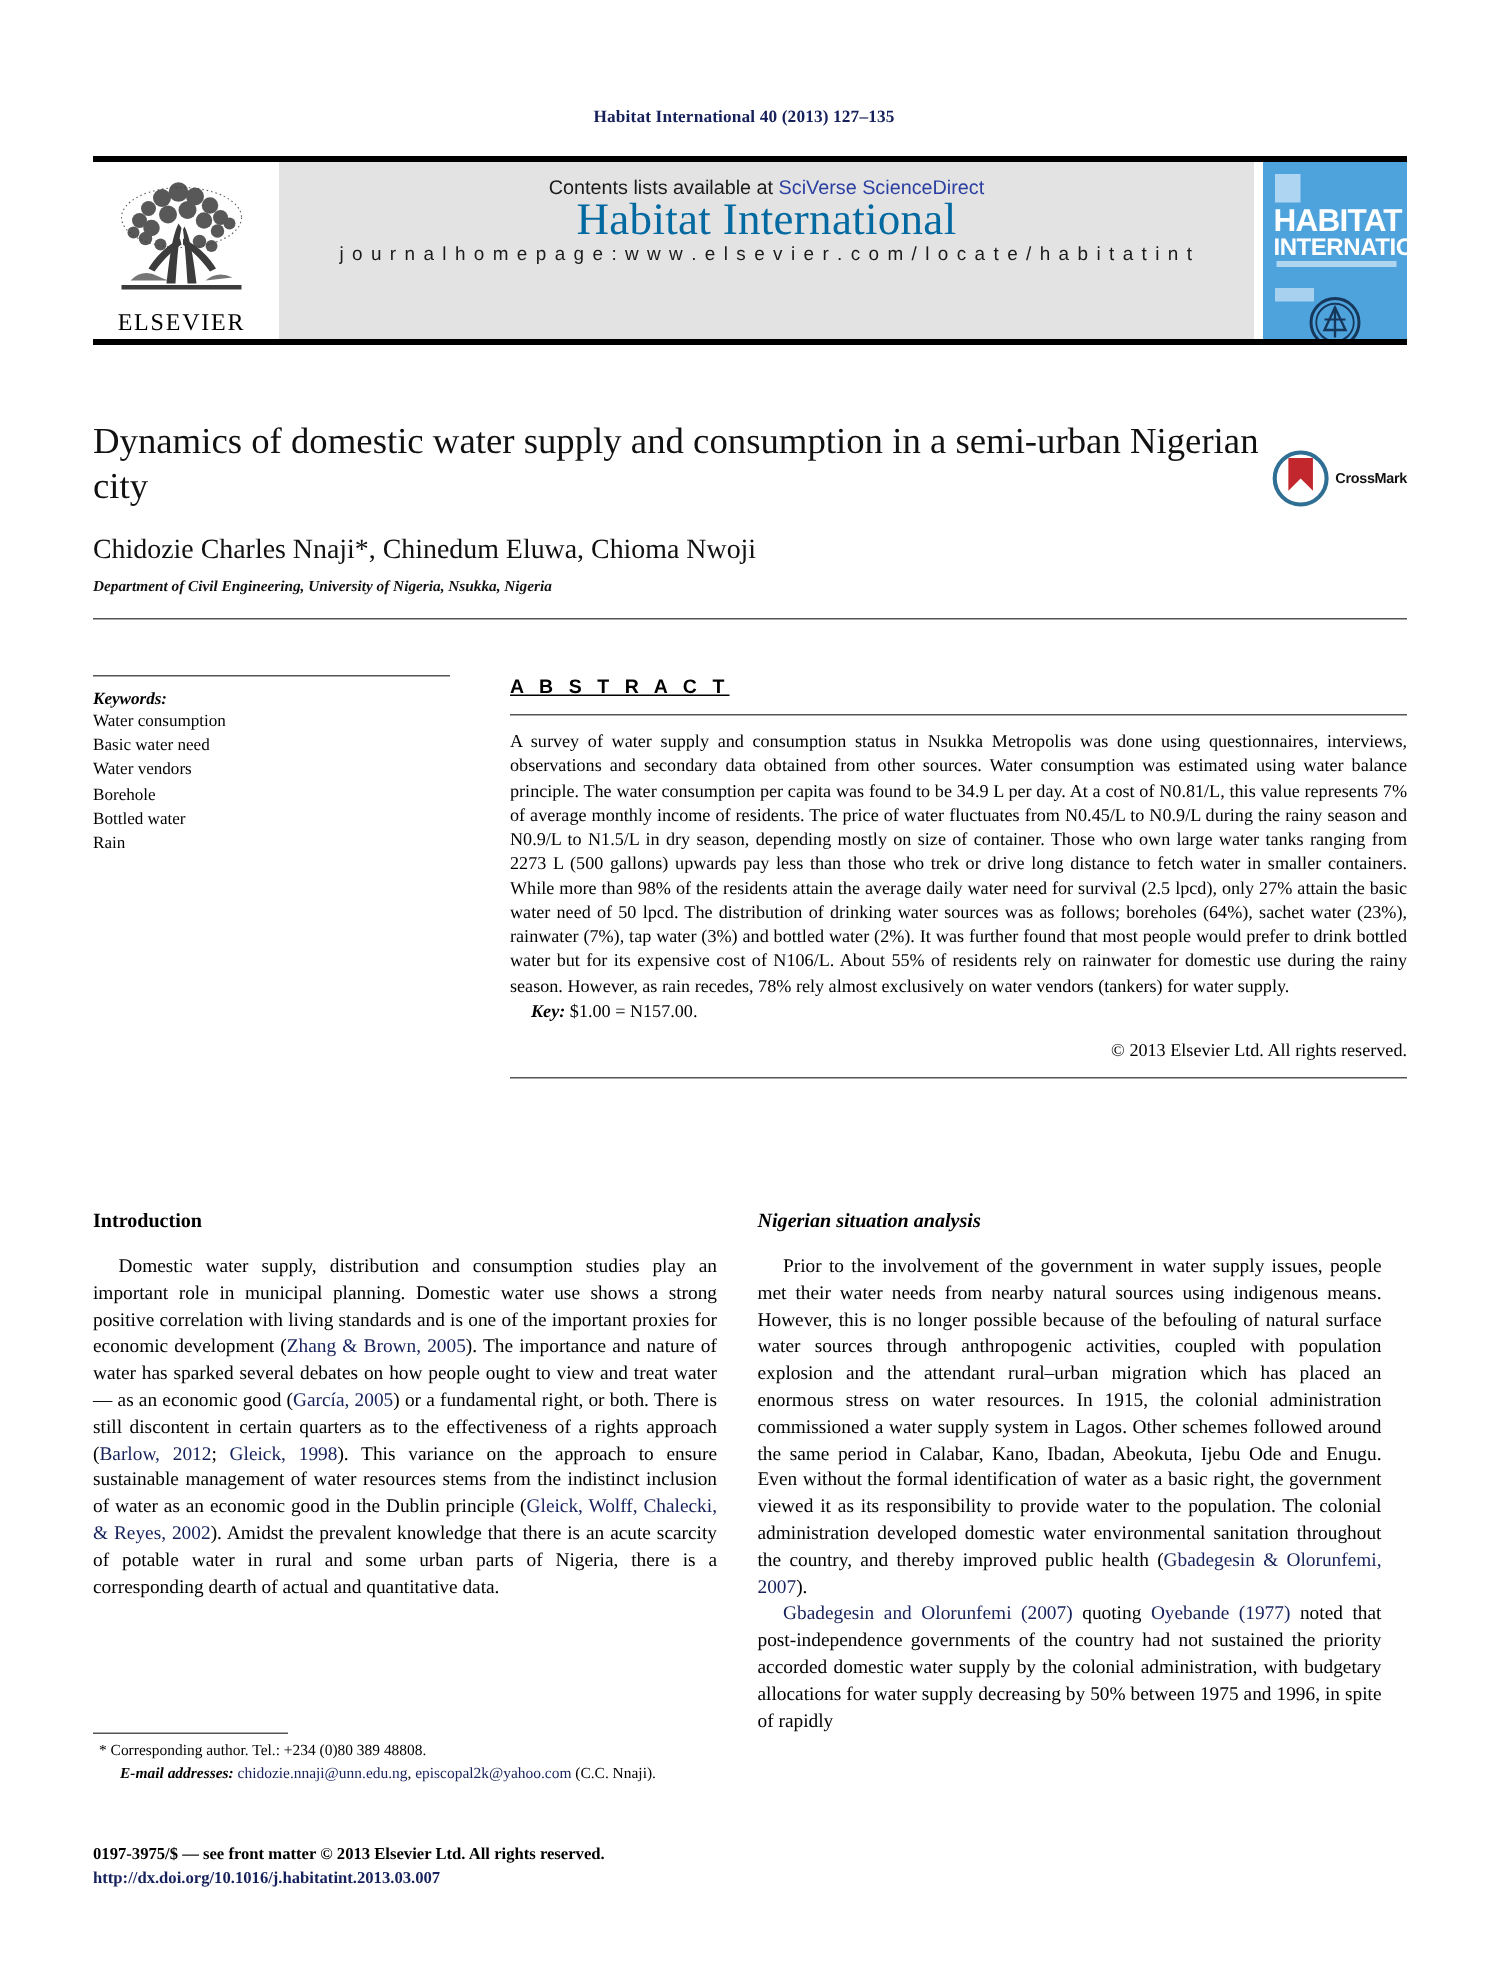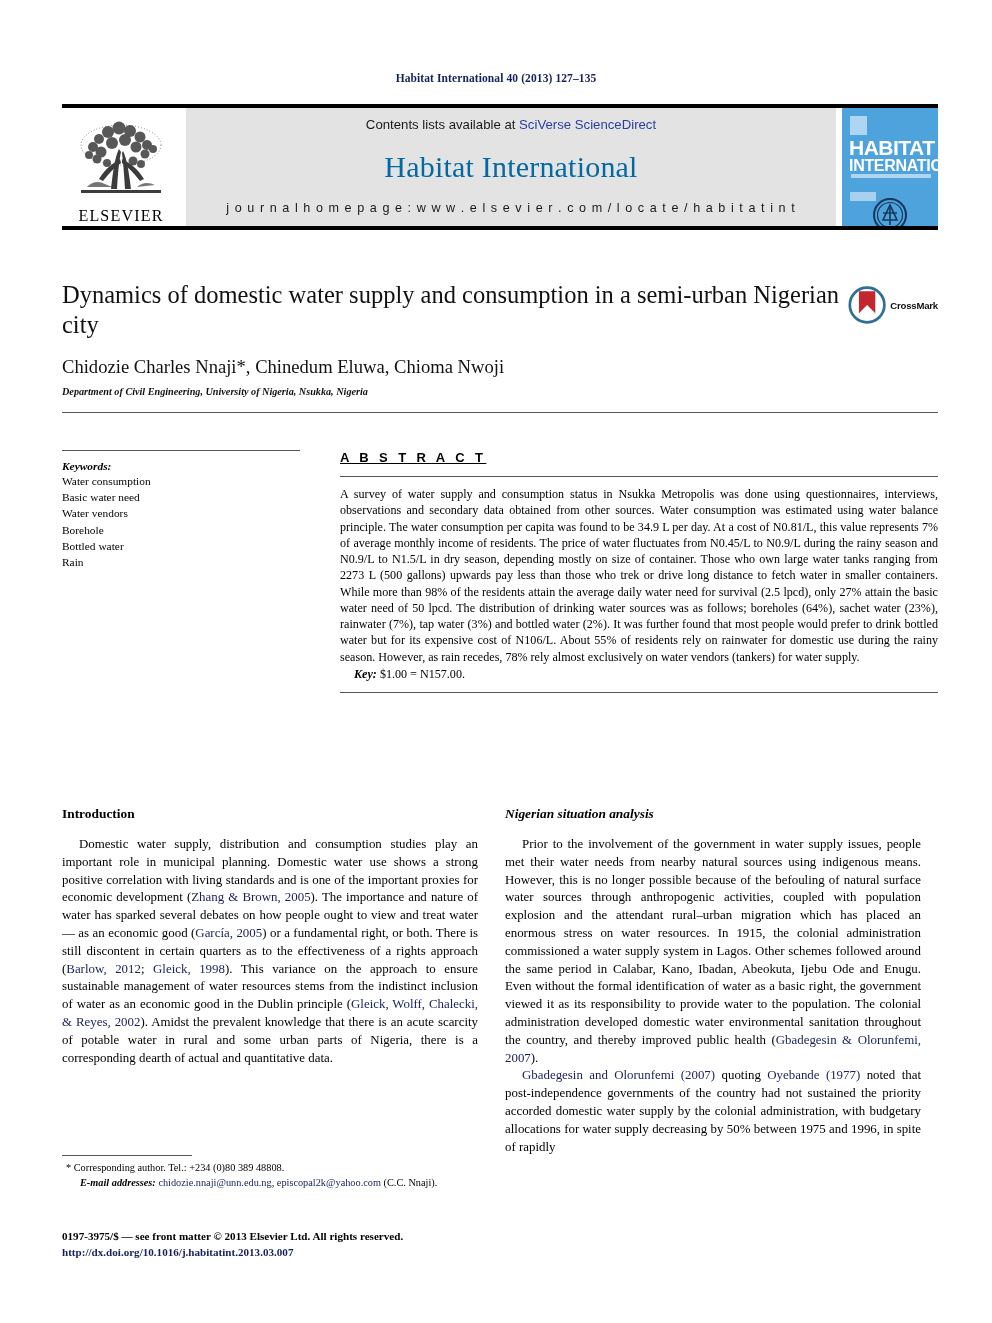--- a/index.html
+++ b/index.html
@@ -73,21 +73,21 @@
     line-height: 1;
     margin-top: 1px;
   }
 
   .journal-center {
     flex: 1 1 auto;
     background: #e3e3e3;
     display: flex;
     flex-direction: column;
     align-items: center;
-    justify-content: space-between;
+    justify-content: flex-start;
     padding: 9px 0 11px 0;
     box-sizing: border-box;
     margin: 0 6px 0 6px;
   }
   .contents-line {
     font-family: "Liberation Sans", sans-serif;
     font-size: 13.2px;
     color: #1a1a1a;
   }
   .contents-line .sd-link {
@@ -161,21 +161,21 @@
     font-family: "Liberation Serif", serif;
     font-size: 24.5px;
     line-height: 1.23;
     color: #111;
     width: 790px;
     margin: 0;
     font-weight: normal;
   }
   .crossmark {
     position: absolute;
-    right: 0; top: 2px;
+    right: 0; top: 16px;
     width: 90px; height: 46px;
     display: flex;
     align-items: center;
     gap: 4px;
   }
   .crossmark-word {
     font-family: "Liberation Sans", sans-serif;
     font-size: 9.6px;
     font-weight: bold;
     color: #111;
@@ -452,20 +452,21 @@
     </div>
 
     <div class="abs-col">
       <div class="abs-head">A B S T R A C T</div>
       <div class="abs-rule"></div>
       <div class="abs-text">A survey of water supply and consumption status in Nsukka Metropolis was done using questionnaires, interviews, observations and secondary data obtained from other sources. Water consumption was estimated using water balance principle. The water consumption per capita was found to be 34.9 L per day. At a cost of N0.81/L, this value represents 7% of average monthly income of residents. The price of water fluctuates from N0.45/L to N0.9/L during the rainy season and N0.9/L to N1.5/L in dry season, depending mostly on size of container. Those who own large water tanks ranging from 2273 L (500 gallons) upwards pay less than those who trek or drive long distance to fetch water in smaller containers. While more than 98% of the residents attain the average daily water need for survival (2.5 lpcd), only 27% attain the basic water need of 50 lpcd. The distribution of drinking water sources was as follows; boreholes (64%), sachet water (23%), rainwater (7%), tap water (3%) and bottled water (2%). It was further found that most people would prefer to drink bottled water but for its expensive cost of N106/L. About 55% of residents rely on rainwater for domestic use during the rainy season. However, as rain recedes, 78% rely almost exclusively on water vendors (tankers) for water supply.</div>
       <div class="abs-key">
         <b>Key:</b>
         <span>$1.00 = N157.00.</span>
       </div>
+      <div class="abs-copy">© 2013 Elsevier Ltd. All rights reserved.</div>
       <div class="abs-bottom-rule"></div>
     </div>
 
   </div>
 
   <div class="body-cols">
 
     <div class="col">
       <div class="sec-head">Introduction</div>
       <p class="para"><span>Domestic water supply, distribution and consumption studies play an important role in municipal planning. Domestic water use shows a strong positive correlation with living standards and is one of the important proxies for economic development (</span><span class="ref">Zhang &amp; Brown, 2005</span><span>). The importance and nature of water has sparked several debates on how people ought to view and treat water — as an economic good (</span><span class="ref">García, 2005</span><span>) or a fundamental right, or both. There is still discontent in certain quarters as to the effectiveness of a rights approach (</span><span class="ref">Barlow, 2012</span><span>; </span><span class="ref">Gleick, 1998</span><span>). This variance on the approach to ensure sustainable management of water resources stems from the indistinct inclusion of water as an economic good in the Dublin principle (</span><span class="ref">Gleick, Wolff, Chalecki, &amp; Reyes, 2002</span><span>). Amidst the prevalent knowledge that there is an acute scarcity of potable water in rural and some urban parts of Nigeria, there is a corresponding dearth of actual and quantitative data.</span></p>

